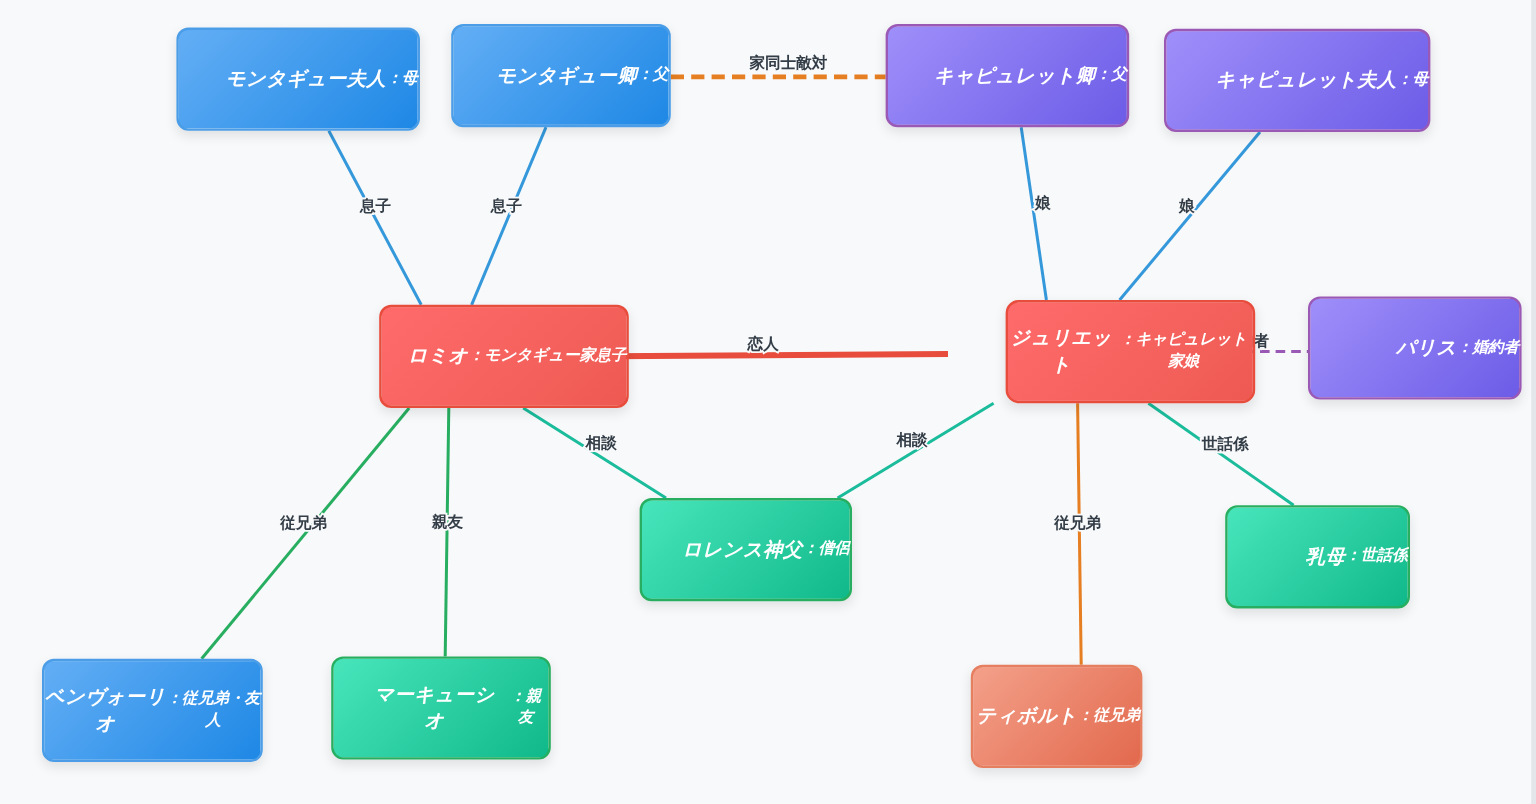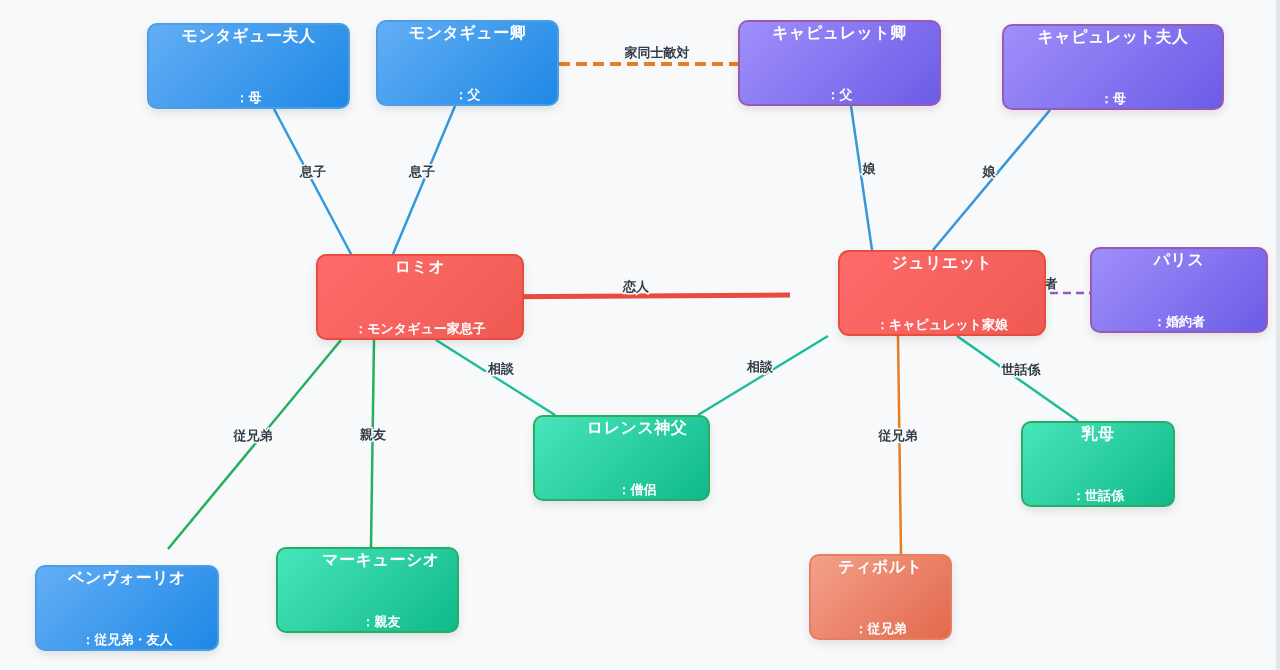--- a/index.html
+++ b/index.html
@@ -15,24 +15,25 @@
     background: #e3e6ea;
   }
   svg.edges { position: absolute; left: 0; top: 0; width: 1280px; height: 670px; }
   .edge-label {
     font-size: 13px; fill: #333d47; font-weight: bold;
     paint-order: stroke; stroke: #f8f9fa; stroke-width: 3px;
   }
   .node {
     position: absolute; box-sizing: border-box;
     border-radius: 10px; border: 2px solid;
-    display: flex; flex-direction: column; align-items: center; justify-content: space-between;
+    display: flex; flex-direction: row; align-items: center; justify-content: flex-end;
     color: #fff; text-align: center;
     box-shadow: 0 4px 10px rgba(0,0,0,0.10);
     cursor: pointer;
+    font-style: italic;
   }
   .node .name { font-size: 16px; font-weight: bold; line-height: 22px; letter-spacing: 0.5px; }
   .node .role { font-size: 13px; font-weight: bold; line-height: 18px; }
   .n-blue   { background: linear-gradient(135deg, #63aef5 0%, #1e88e5 100%); border-color: #4a9de6; }
   .n-purple { background: linear-gradient(135deg, #9f8ffa 0%, #6c5ce7 100%); border-color: #9b59b6; }
   .n-red    { background: linear-gradient(135deg, #ff6b6b 0%, #ee5a52 100%); border-color: #e74c3c; margin-left: 48px; }
   .n-green  { background: linear-gradient(135deg, #48e5bb 0%, #10b98a 100%); border-color: #27ae60; }
   .n-salmon { background: linear-gradient(135deg, #f4a08a 0%, #e2694d 100%); border-color: #e67e60; }
 </style>
 </head>
@@ -77,21 +78,21 @@
         <div class="role">：母</div>
       </div>
       <div class="node n-blue" style="left: 376px; top: 20px; width: 183px; height: 86px;">
         <div class="name">モンタギュー卿</div>
         <div class="role">：父</div>
       </div>
       <div class="node n-purple" style="left: 738px; top: 20px; width: 203px; height: 86px;">
         <div class="name">キャピュレット卿</div>
         <div class="role">：父</div>
       </div>
-      <div class="node n-purple" style="left: 1002px; top: 24px; width: 222px; height: 86px;">
+      <div class="node n-purple" style="left: 970px; top: 24px; width: 222px; height: 86px;">
         <div class="name">キャピュレット夫人</div>
         <div class="role">：母</div>
       </div>
       <div class="node n-red" style="left: 268px; top: 254px; width: 208px; height: 86px;">
         <div class="name">ロミオ</div>
         <div class="role">：モンタギュー家息子</div>
       </div>
       <div class="node n-red" style="left: 790px; top: 250px; width: 208px; height: 86px; border-radius: 11px;">
         <div class="name">ジュリエット</div>
         <div class="role">：キャピュレット家娘</div>
@@ -101,21 +102,21 @@
         <div class="role">：婚約者</div>
       </div>
       <div class="node n-green" style="left: 533px; top: 415px; width: 177px; height: 86px; padding-left: 31px;">
         <div class="name">ロレンス神父</div>
         <div class="role">：僧侶</div>
       </div>
       <div class="node n-green" style="left: 1021px; top: 421px; width: 154px; height: 86px;">
         <div class="name">乳母</div>
         <div class="role">：世話係</div>
       </div>
-      <div class="node n-blue" style="left: 35px; top: 549px; width: 184px; height: 86px; margin-top: 16px;">
+      <div class="node n-blue" style="left: 35px; top: 549px; width: 184px; height: 86px;">
         <div class="name">ベンヴォーリオ</div>
         <div class="role">：従兄弟・友人</div>
       </div>
       <div class="node n-green" style="left: 276px; top: 547px; width: 183px; height: 86px; padding-left: 27px;">
         <div class="name">マーキューシオ</div>
         <div class="role">：親友</div>
       </div>
       <div class="node n-salmon" style="left: 809px; top: 554px; width: 143px; height: 86px;">
         <div class="name">ティボルト</div>
         <div class="role">：従兄弟</div>

